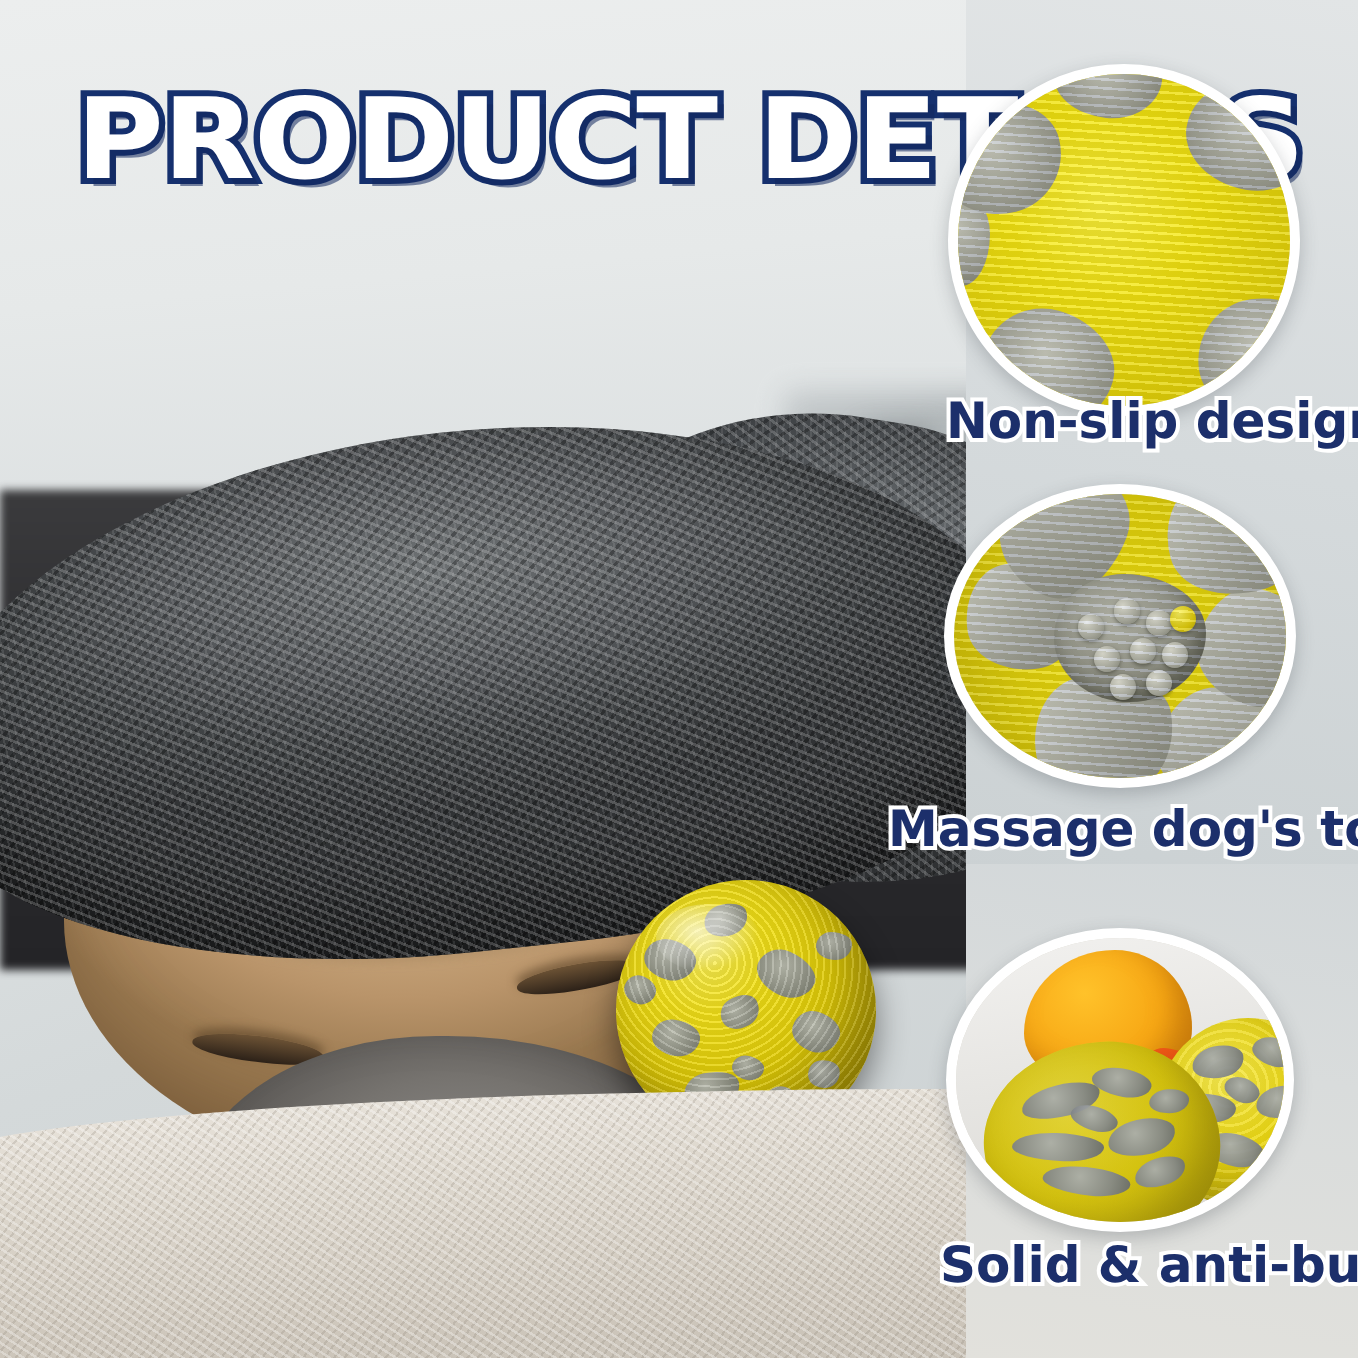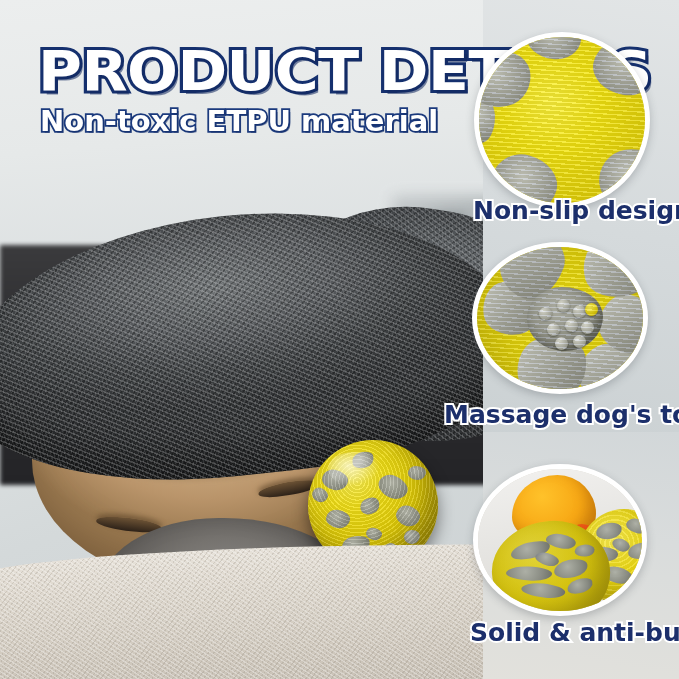--- a/index.html
+++ b/index.html
@@ -439,21 +439,20 @@
 
     <div class="carpet">
       <div class="carpet-tex"></div>
     </div>
   </div>
 
   <div class="right-panel"></div>
   <div class="right-panel lower"></div>
 
   <div class="title">PRODUCT DETAILS</div>
-  <div class="subtitle">Non-toxic ETPU material</div>
 
   <div class="bubble" id="bub1">
     <div class="tex-yellow" id="tex1">
         <div class="grey-patch" style="left: -10px; top: 62px; width: 30px; height: 48px; transform: rotate(0deg);"></div>
         <div class="grey-patch" style="left: 52px; top: -14px; width: 54px; height: 40px; transform: rotate(6deg);"></div>
         <div class="grey-patch" style="left: 16px; top: 122px; width: 66px; height: 58px; transform: rotate(16deg);"></div>
         <div class="grey-patch" style="left: 124px; top: 116px; width: 66px; height: 60px; transform: rotate(-8deg);"></div>
         <div class="grey-patch" style="left: 118px; top: 8px; width: 66px; height: 54px; transform: rotate(10deg);"></div>
         <div class="grey-patch" style="left: -6px; top: 18px; width: 62px; height: 56px; transform: rotate(-14deg);"></div>
       <div class="ripple"></div>

